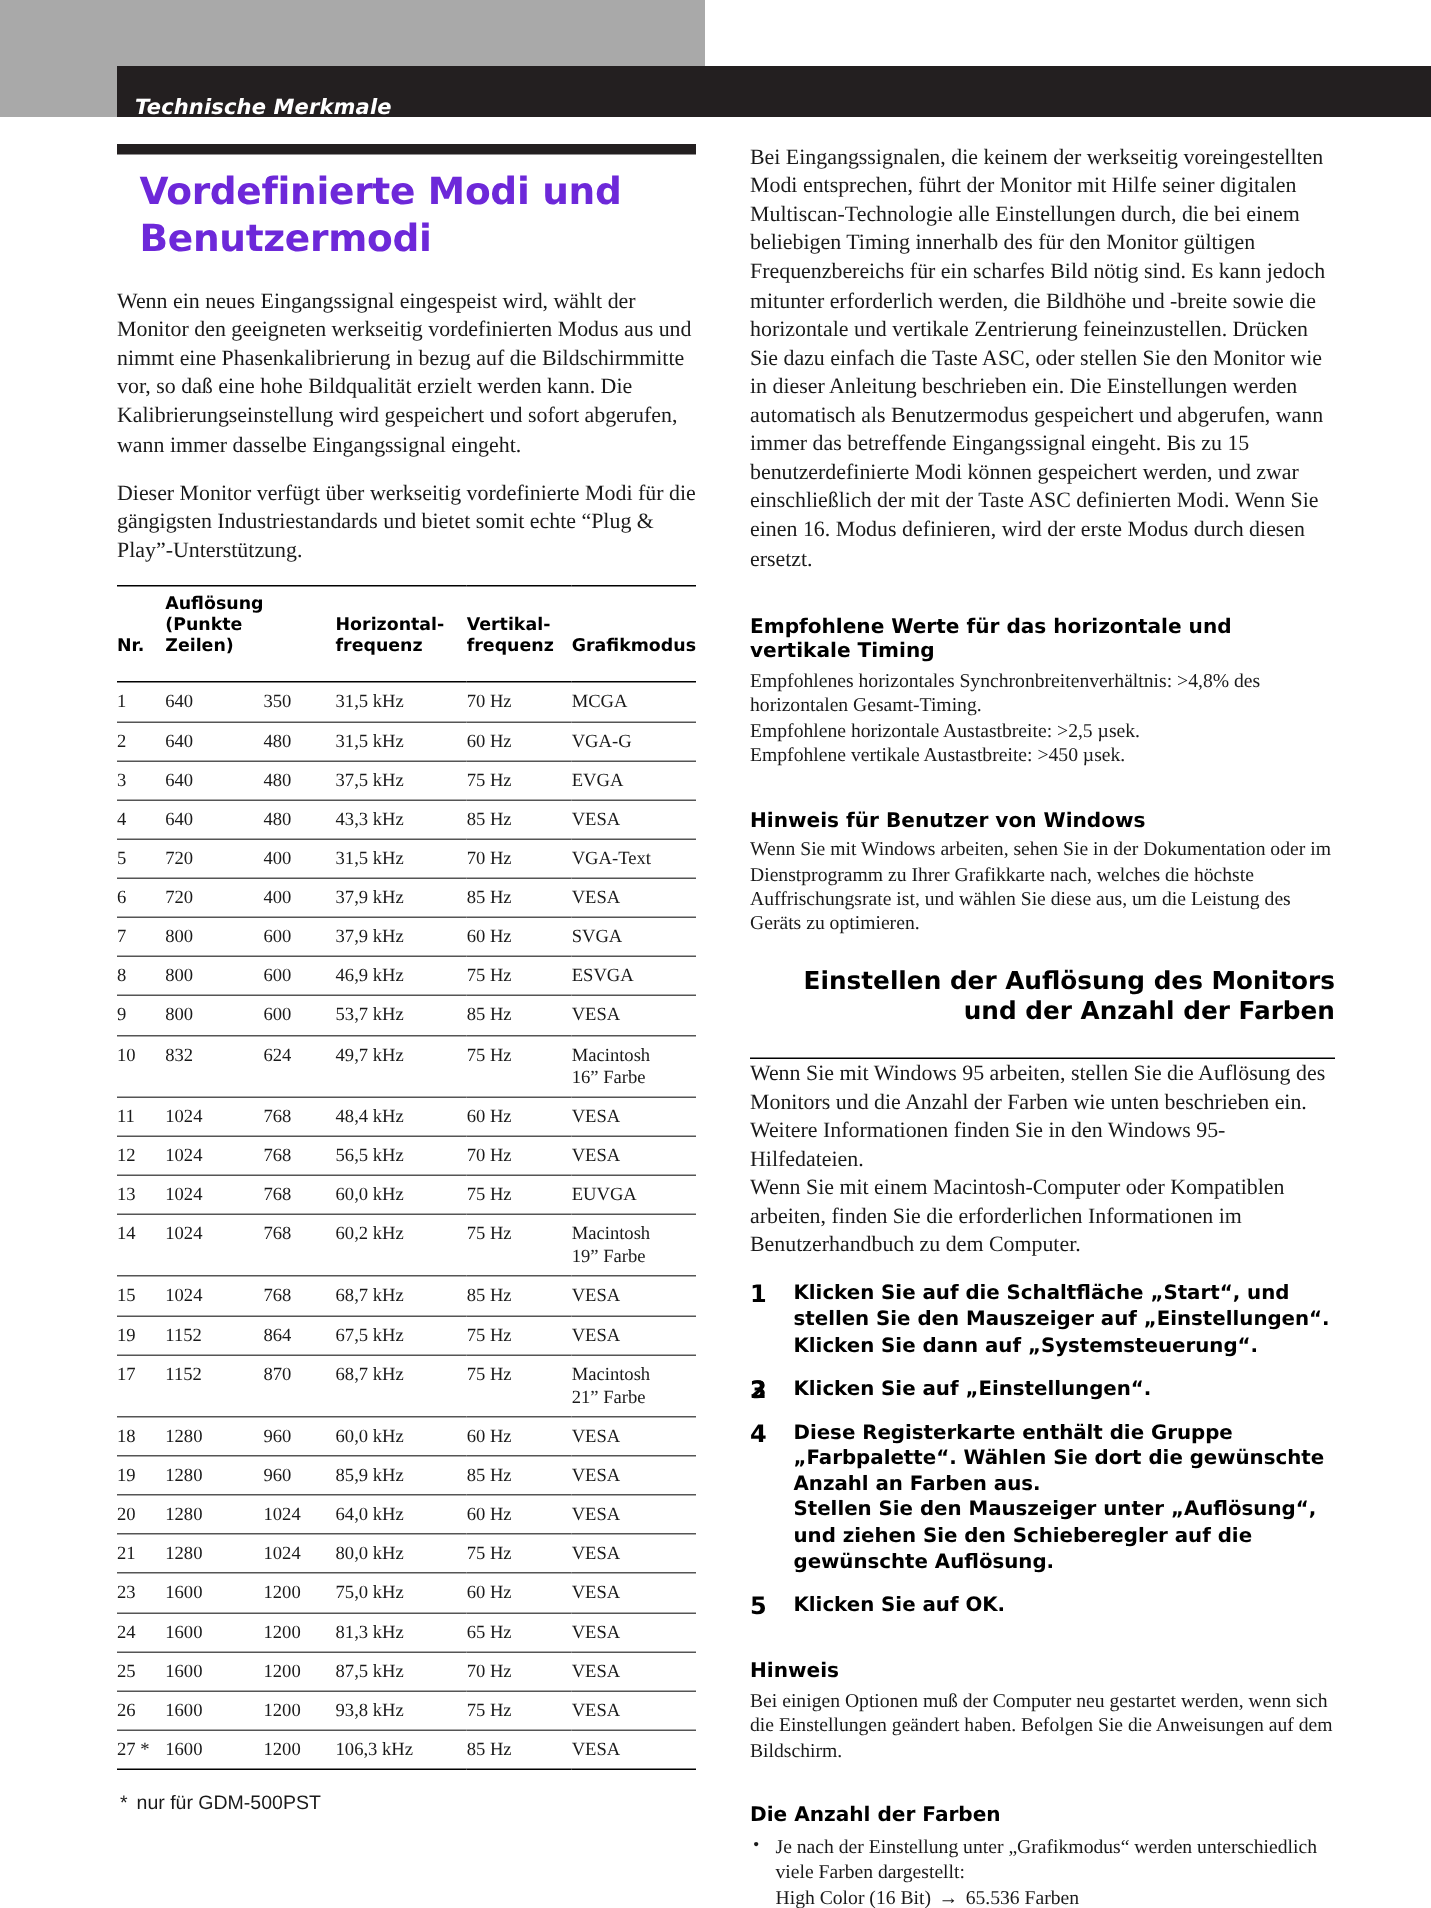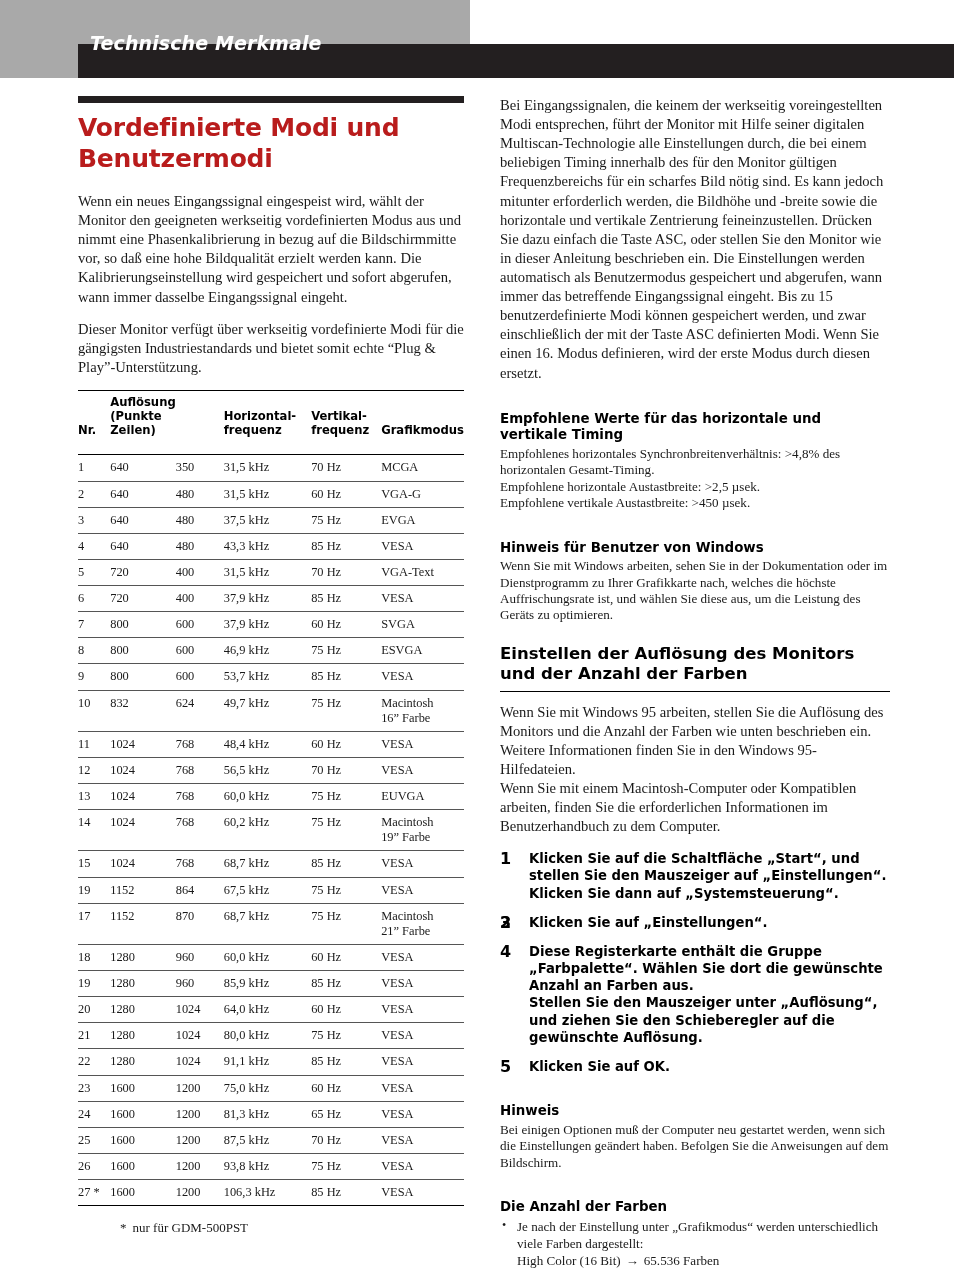--- a/index.html
+++ b/index.html
@@ -24,25 +24,25 @@
     background: #a9a9a9;
   }
   .hdr-black {
     position: absolute;
     left: 78px; top: 44px;
     width: 876px; height: 34px;
     background: #231f20;
   }
   .hdr-title {
     position: absolute;
-    left: 90px; top: 32px;
+    left: 90px; top: 64px;
     font-family: "DejaVu Sans", sans-serif;
     font-weight: bold;
     font-style: italic;
-    font-size: 19px;
+    font-size: 14px;
     color: #ffffff;
     letter-spacing: .1px;
   }
 
   
   .col-left {
     position: absolute;
     left: 78px; top: 96px;
     width: 386px;
   }
@@ -56,23 +56,23 @@
   .title-rule {
     height: 7px;
     background: #231f20;
     margin-bottom: 10px;
   }
   h1.page-title {
     font-family: "DejaVu Sans", sans-serif;
     font-weight: bold;
     font-size: 25px;
     line-height: 1.22;
-    margin: 0 0 18px 0;
+    margin: 0 0 18px 15px;
     letter-spacing: -0.2px;
-    color: #b91c1c;
+    color: #6d28d9;
   }
 
   p.body {
     font-family: "Liberation Serif", serif;
     font-size: 14.6px;
     line-height: 1.31;
     margin: 0 0 13px 0;
     text-align: left;
   }
 
@@ -112,41 +112,41 @@
     border-bottom: 1.4px solid #000;
   }
   .c-nr    { width: 34px; }
   .c-dots  { width: 44px; }
   .c-lines { width: 52px; }
   .c-hf    { width: 90px; }
   .c-vf    { width: 72px; }
   .c-gm    { width: auto; }
 
   .footnote {
-    font-family: Liberation Serif, serif;
+    font-family: Liberation Sans, sans-serif;
     font-size: 13px;
     margin-top: 14px;
     padding-left: 2px;
-    margin-left: 40px;
   }
   .footnote .star { margin-right: 6px; }
 
   
   h2.sec {
     font-family: "DejaVu Sans", sans-serif;
     font-weight: bold;
     font-size: 16.5px;
     line-height: 1.2;
     margin: 20px 0 4px 0;
     color: #000;
   }
   h2.sec.ruled {
     border-bottom: 1.3px solid #000;
-    padding-bottom: 7px;
-    margin-bottom: 11px;
+    padding-bottom: 21px;
+    margin-bottom: 1px;
+    text-align: right;
   }
   h3.sub {
     font-family: "DejaVu Sans", sans-serif;
     font-weight: bold;
     font-size: 13.4px;
     line-height: 1.23;
     margin: 28px 0 2px 0;
     color: #000;
   }
   p.small {
@@ -410,28 +410,20 @@
         </tr>
         <tr>
           <td class="c-nr">21</td>
           <td class="c-dots">1280</td>
           <td class="c-lines">1024</td>
           <td class="c-hf">80,0 kHz</td>
           <td class="c-vf">75 Hz</td>
           <td class="c-gm">VESA</td>
         </tr>
         <tr>
-          <td class="c-nr">22</td>
-          <td class="c-dots">1280</td>
-          <td class="c-lines">1024</td>
-          <td class="c-hf">91,1 kHz</td>
-          <td class="c-vf">85 Hz</td>
-          <td class="c-gm">VESA</td>
-        </tr>
-        <tr>
           <td class="c-nr">23</td>
           <td class="c-dots">1600</td>
           <td class="c-lines">1200</td>
           <td class="c-hf">75,0 kHz</td>
           <td class="c-vf">60 Hz</td>
           <td class="c-gm">VESA</td>
         </tr>
         <tr>
           <td class="c-nr">24</td>
           <td class="c-dots">1600</td>

